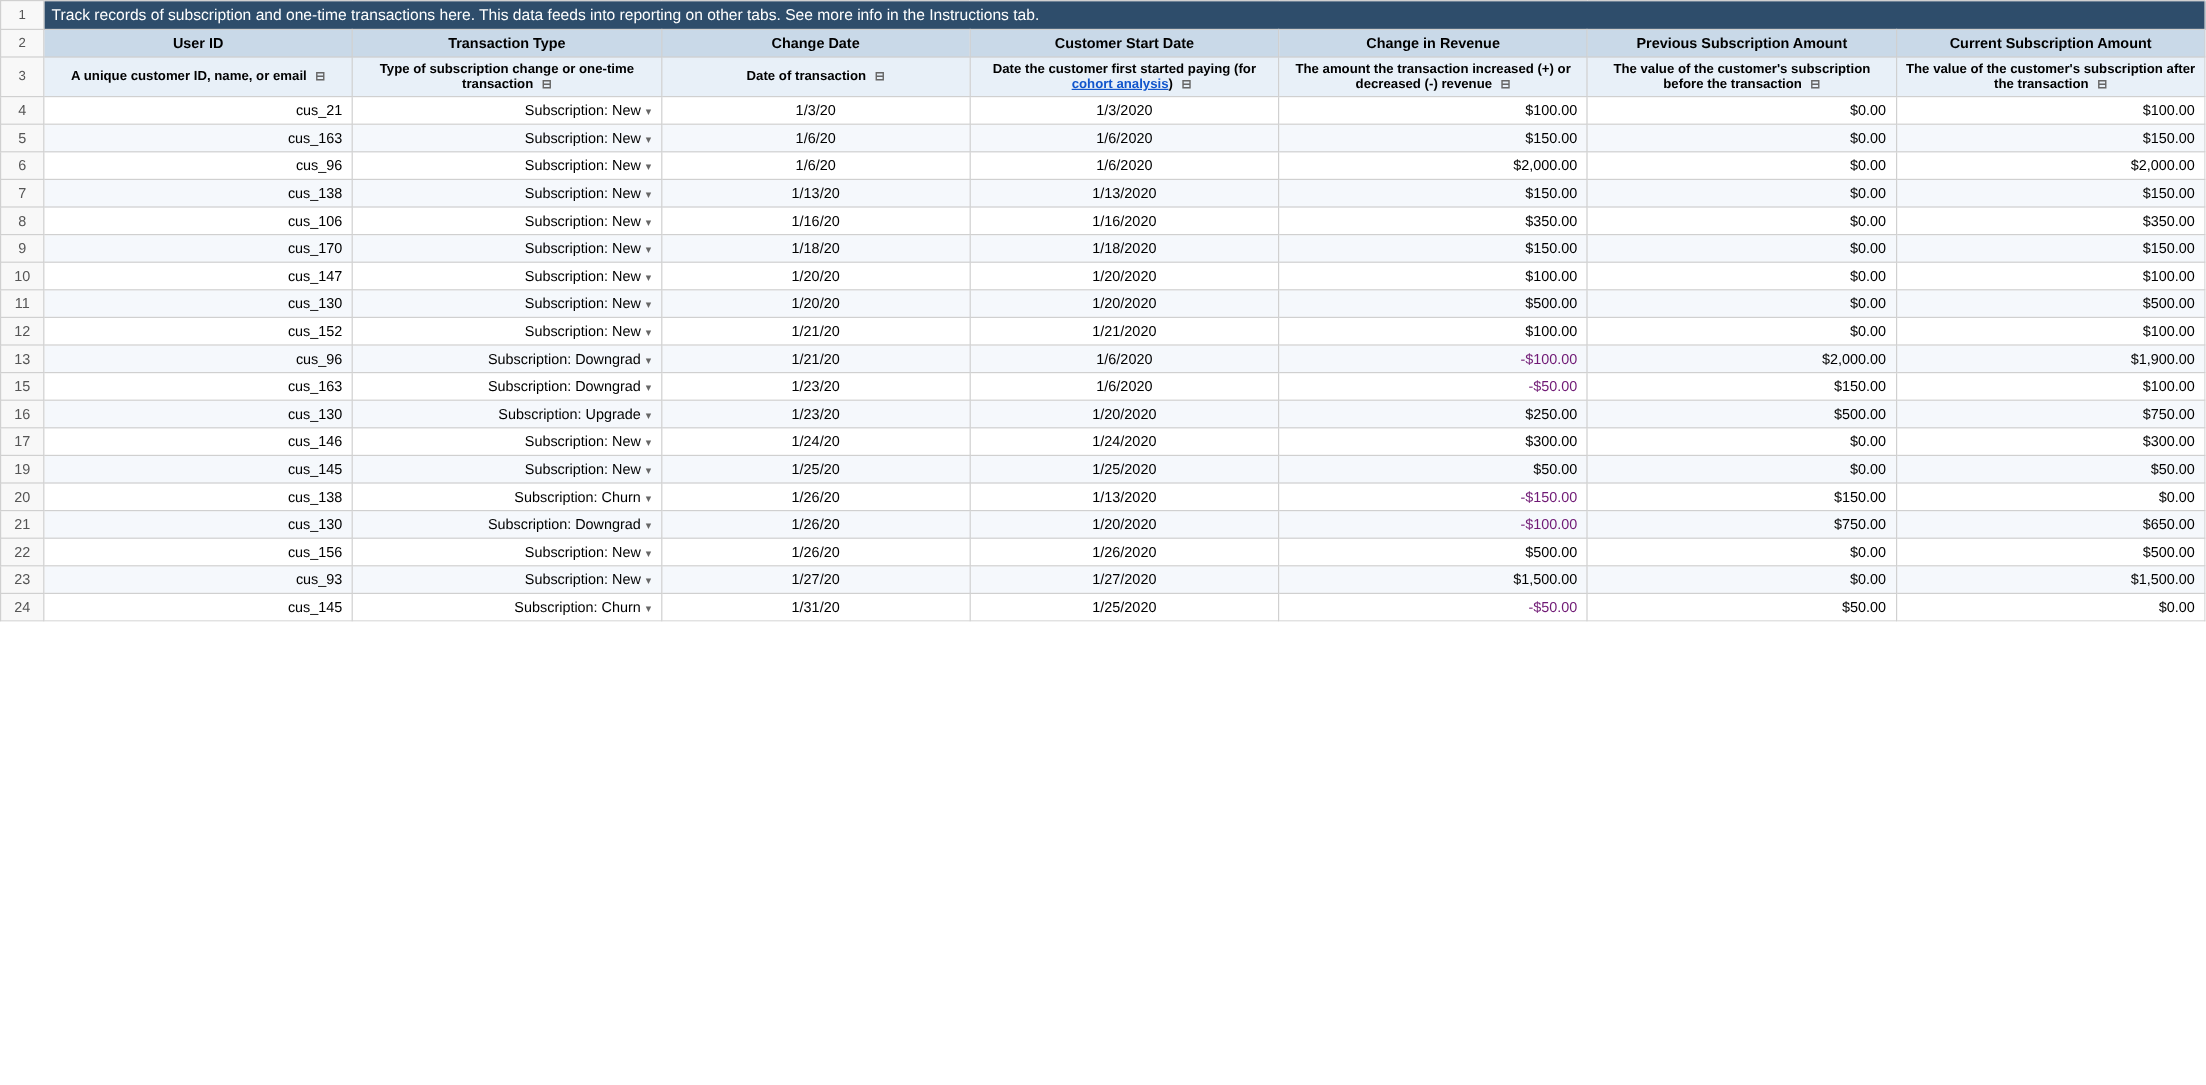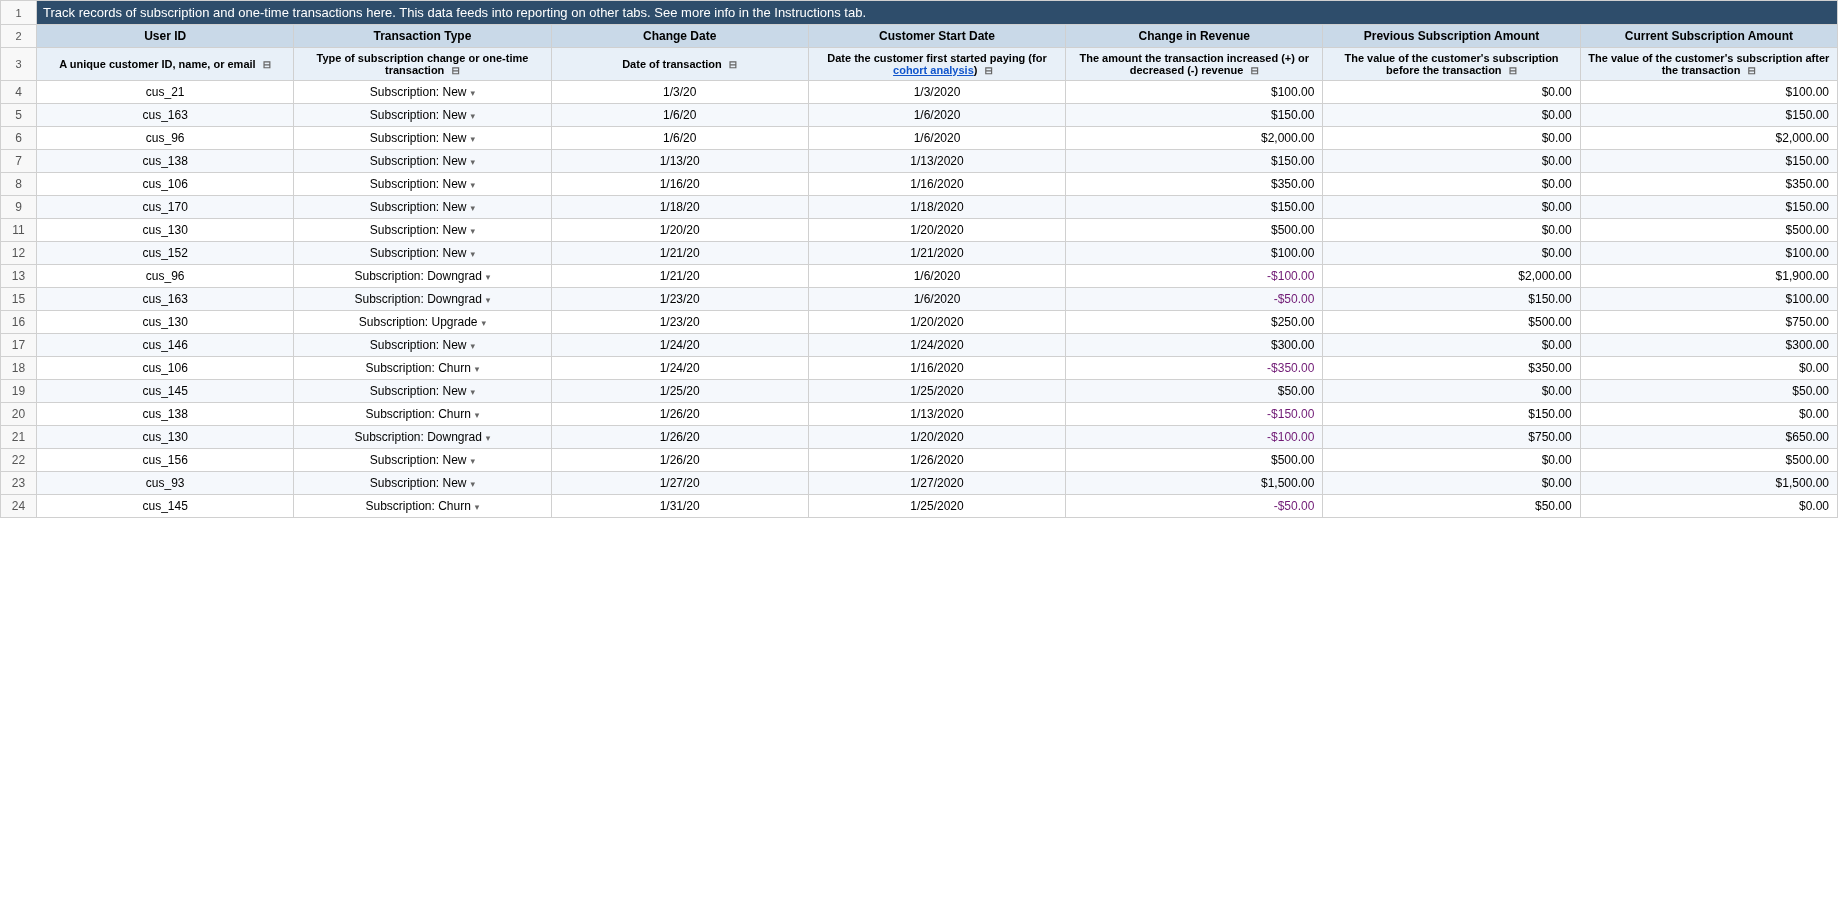--- a/index.html
+++ b/index.html
@@ -75,21 +75,21 @@
     .data-row:nth-child(even) td:not(.row-num) {
       background: #f5f8fc;
     }
 
     .data-row:nth-child(odd) td:not(.row-num) {
       background: #ffffff;
     }
 
     .text-right { text-align: right; }
     .text-center { text-align: center; }
-    .text-left { text-align: center; }
+    .text-left { text-align: right; }
 
     .dropdown-arrow {
       font-size: 9px;
       color: #666;
       margin-left: 4px;
     }
 
     .cohort-link {
       color: #1155cc;
       text-decoration: underline;
@@ -228,20 +228,32 @@
     <td class="text-left col-txtype">
       Subscription: New<span class="dropdown-arrow">▾</span>
     </td>
     <td class="text-center col-changedate">1/18/20</td>
     <td class="text-center col-startdate">1/18/2020</td>
     <td class="text-right col-changeinrev positive">$150.00</td>
     <td class="text-right col-prevamt">$0.00</td>
     <td class="text-right col-curamt">$150.00</td>
   </tr>
       <tr class="data-row">
+    <td class="row-num">10</td>
+    <td class="text-left col-userid">cus_147</td>
+    <td class="text-left col-txtype">
+      Subscription: New<span class="dropdown-arrow">▾</span>
+    </td>
+    <td class="text-center col-changedate">1/20/20</td>
+    <td class="text-center col-startdate">1/20/2020</td>
+    <td class="text-right col-changeinrev positive">$100.00</td>
+    <td class="text-right col-prevamt">$0.00</td>
+    <td class="text-right col-curamt">$100.00</td>
+  </tr>
+      <tr class="data-row">
     <td class="row-num">11</td>
     <td class="text-left col-userid">cus_130</td>
     <td class="text-left col-txtype">
       Subscription: New<span class="dropdown-arrow">▾</span>
     </td>
     <td class="text-center col-changedate">1/20/20</td>
     <td class="text-center col-startdate">1/20/2020</td>
     <td class="text-right col-changeinrev positive">$500.00</td>
     <td class="text-right col-prevamt">$0.00</td>
     <td class="text-right col-curamt">$500.00</td>
@@ -300,32 +312,20 @@
     <td class="text-left col-txtype">
       Subscription: New<span class="dropdown-arrow">▾</span>
     </td>
     <td class="text-center col-changedate">1/24/20</td>
     <td class="text-center col-startdate">1/24/2020</td>
     <td class="text-right col-changeinrev positive">$300.00</td>
     <td class="text-right col-prevamt">$0.00</td>
     <td class="text-right col-curamt">$300.00</td>
   </tr>
       <tr class="data-row">
-    <td class="row-num">18</td>
-    <td class="text-left col-userid">cus_106</td>
-    <td class="text-left col-txtype">
-      Subscription: Churn<span class="dropdown-arrow">▾</span>
-    </td>
-    <td class="text-center col-changedate">1/24/20</td>
-    <td class="text-center col-startdate">1/16/2020</td>
-    <td class="text-right col-changeinrev negative">-$350.00</td>
-    <td class="text-right col-prevamt">$350.00</td>
-    <td class="text-right col-curamt">$0.00</td>
-  </tr>
-      <tr class="data-row">
     <td class="row-num">19</td>
     <td class="text-left col-userid">cus_145</td>
     <td class="text-left col-txtype">
       Subscription: New<span class="dropdown-arrow">▾</span>
     </td>
     <td class="text-center col-changedate">1/25/20</td>
     <td class="text-center col-startdate">1/25/2020</td>
     <td class="text-right col-changeinrev positive">$50.00</td>
     <td class="text-right col-prevamt">$0.00</td>
     <td class="text-right col-curamt">$50.00</td>

